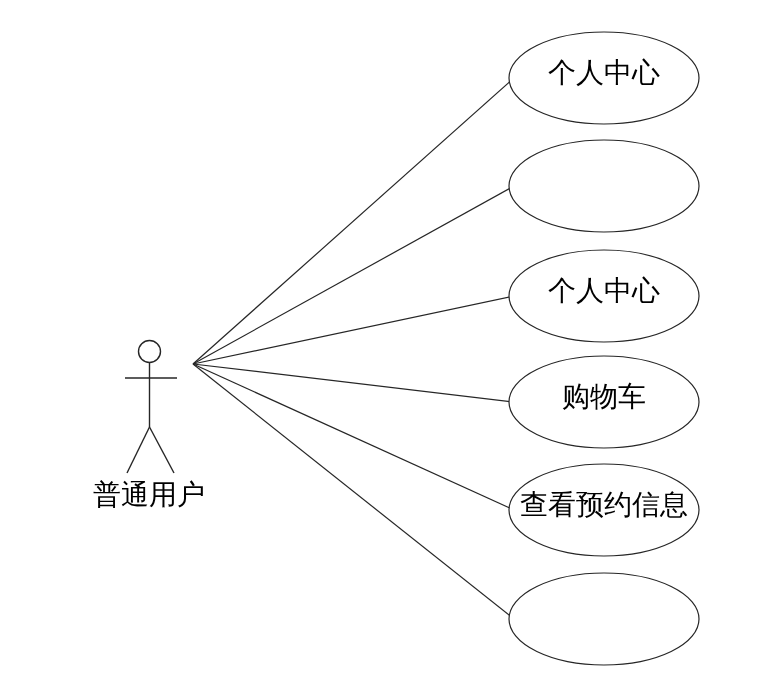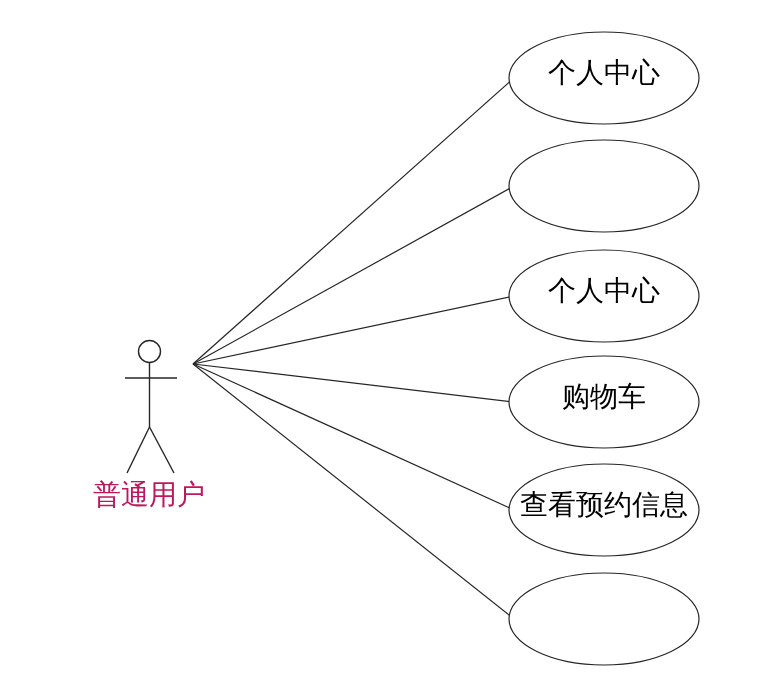--- a/index.html
+++ b/index.html
@@ -42,21 +42,21 @@
   .actor-label {
     position: absolute;
     left: 59px;
     top: 479px;
     width: 180px;
     height: 32px;
     display: flex;
     align-items: center;
     justify-content: center;
     font-size: 28px;
-    color: #be185d;
+    color: #000000;
     white-space: nowrap;
   }
 </style>
 </head>
 <body>
 
 <div class="canvas">
 
   <svg class="diagram-svg" width="770" height="682" viewBox="0 0 770 682">
 

